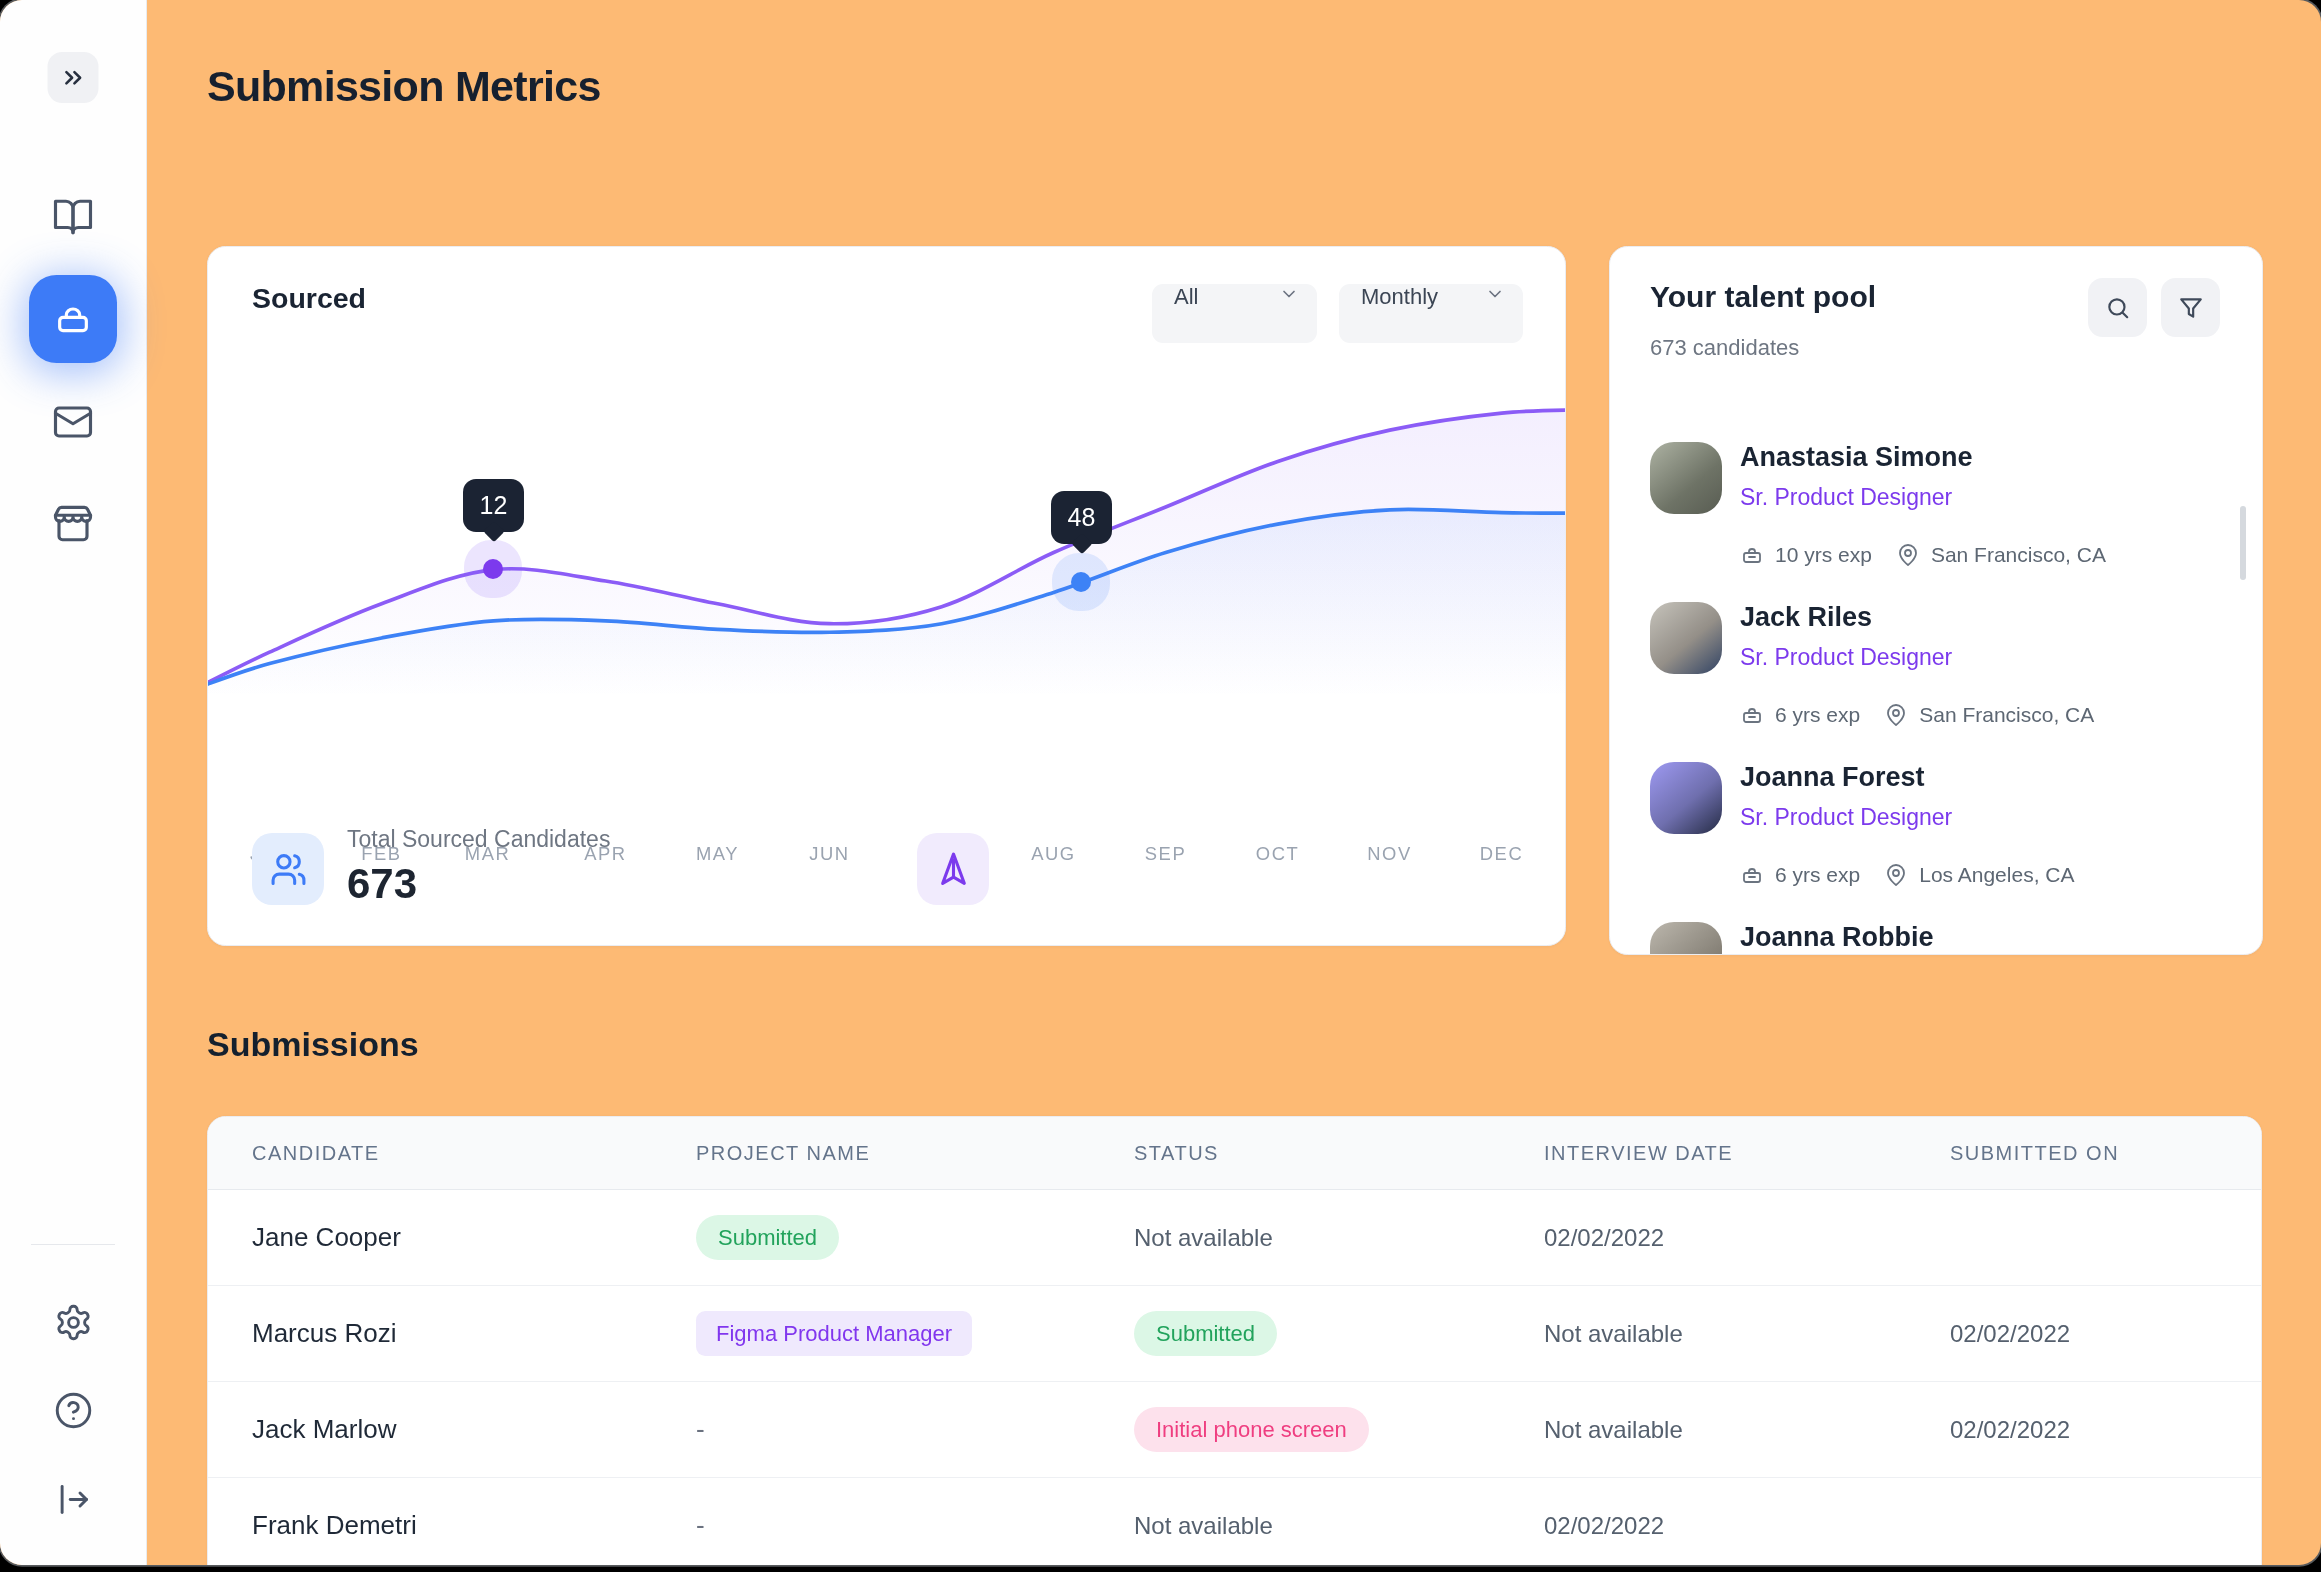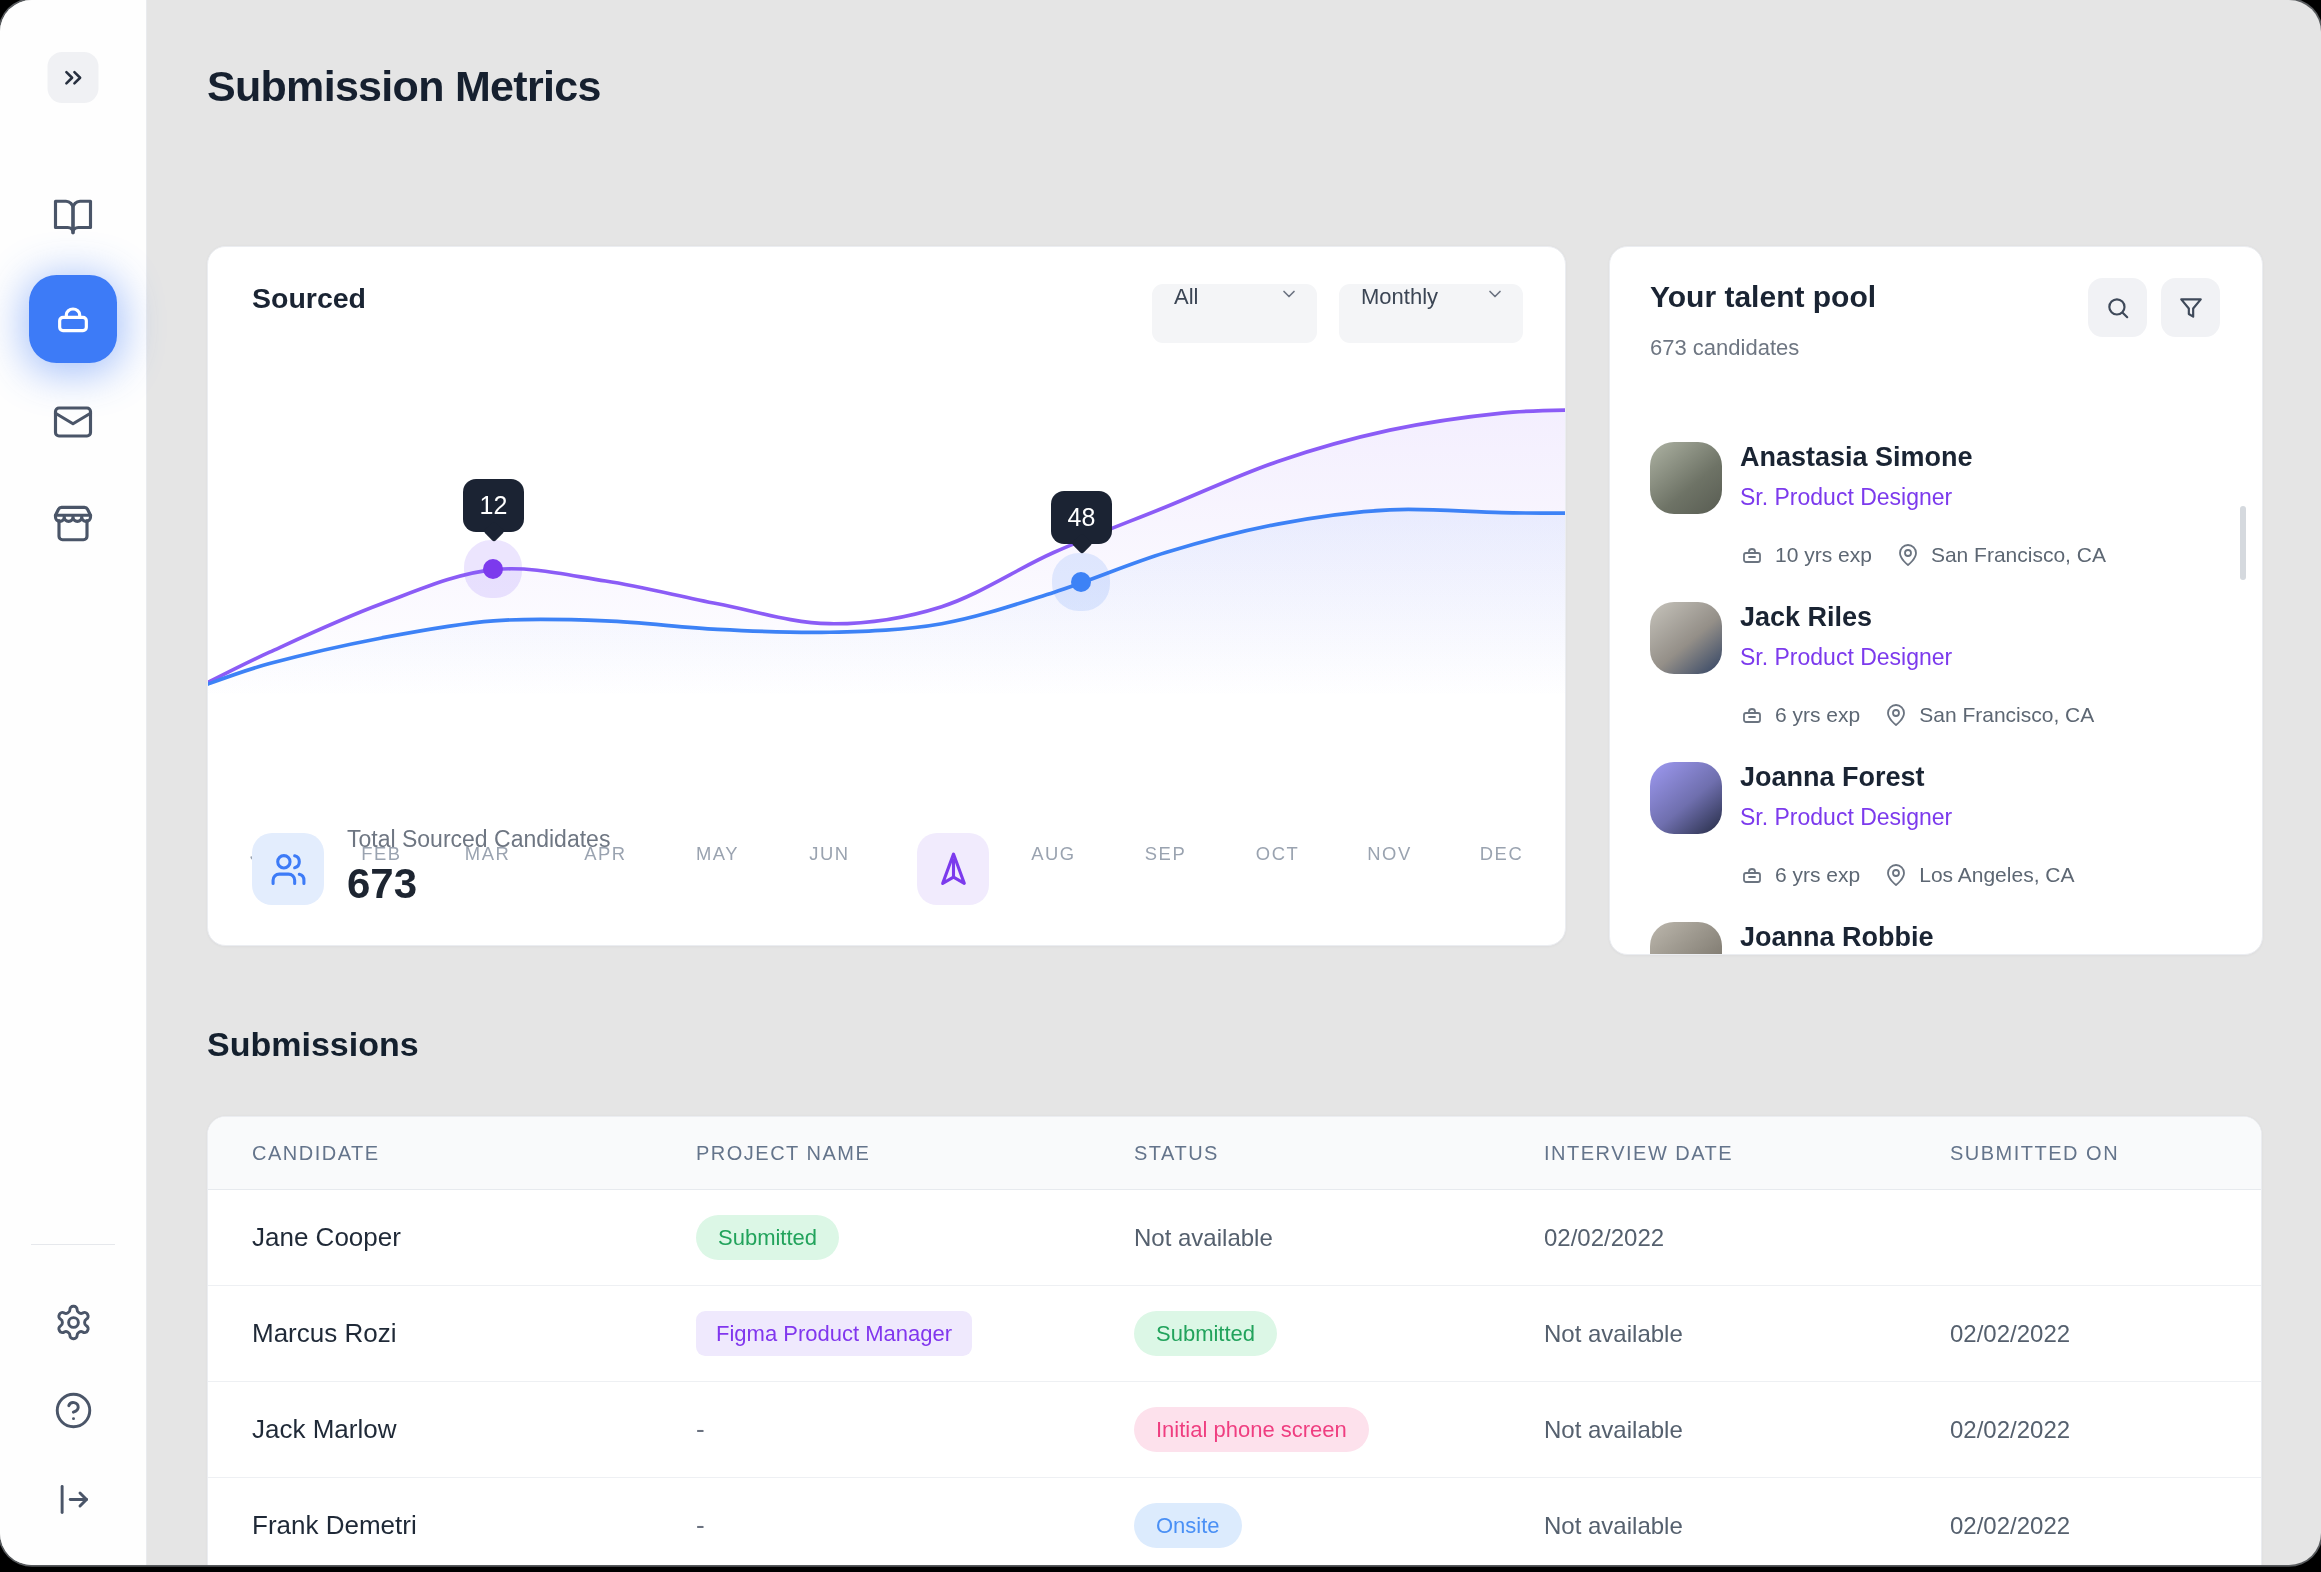--- a/index.html
+++ b/index.html
@@ -1,18 +1,18 @@
 <!DOCTYPE html>
 <html style="font-size:14.7px"><head>
 <meta charset="utf-8">
 <style>
   * { margin:0; padding:0; box-sizing:border-box; }
   html,body { width:2322px; height:1572px; overflow:hidden; background:#000; font-family:"Liberation Sans", sans-serif; }
 
-  .window { position:absolute; inset:0 0 7.3px 0; background:#e5e5e5; border-radius:32px;
+  .window { position:absolute; inset:0 0 7.3px 0; background:#fdba74; border-radius:22px;
             overflow:hidden; box-shadow:0 0 0 1.8px rgba(160,165,172,.55); }
 
   
   .rail { position:absolute; left:0; top:0; bottom:0; width:147px; background:#fefefe; border-right:0.9px solid #e9ebee; z-index:5; }
   .rail-btn { position:absolute; left:50%; transform:translateX(-50%); display:flex; align-items:center; justify-content:center; cursor:pointer; background:transparent; border:none; }
   .collapse { top:52px; width:51px; height:51px; border-radius:14.7px; background:#f0f1f4; }
   .nav-item { width:88px; height:88px; border-radius:27.5px; }
   .nav-item.active { background:#3d7bf7; box-shadow:0 5.5px 40px 5.5px rgba(61,123,247,.45); }
   .icon { display:block; }
   .icon svg { display:block; }
@@ -413,22 +413,19 @@
           </div>
           <div class="td-date">Not available</div>
           <div class="td-date">02/02/2022</div>
         </div>
         <div class="trow tr idx-3">
           <div class="td-name">Frank Demetri</div>
           <div class="proj-cell">
 
             <span class="dash">-</span>
           </div>
-          <div>
-            <span class="status-pill blue">Onsite</span>
-          </div>
           <div class="td-date">Not available</div>
           <div class="td-date">02/02/2022</div>
         </div>
     </section>
   </main>
 </div>
 
 
 </body></html>

